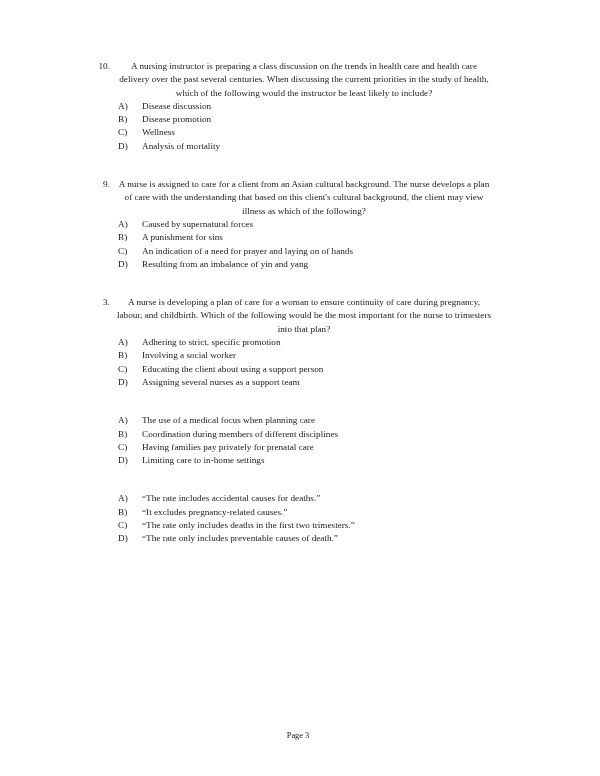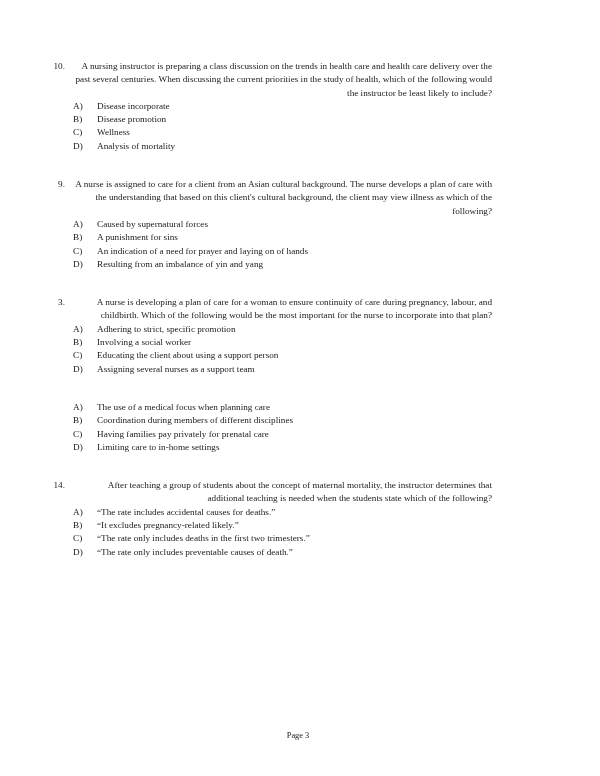--- a/index.html
+++ b/index.html
@@ -15,21 +15,21 @@
     color: #1b1b21;
     -webkit-font-smoothing: antialiased;
     position: relative;
     overflow: hidden;
   }
   .page {
     position: relative;
     width: 580px;
     height: 776px;
     box-sizing: border-box;
-    padding: 60px 88px 0 47px;
+    padding: 60px 88px 0 92px;
   }
   .question-list {
     display: block;
   }
   .question {
     display: block;
     margin-bottom: 25px;
   }
   .question:last-of-type {
     margin-bottom: 0;
@@ -43,21 +43,21 @@
   .stem-number {
     flex: 0 0 auto;
     width: 24px;
     text-align: right;
     padding-right: 6px;
     box-sizing: border-box;
     white-space: nowrap;
   }
   .stem-text {
     flex: 1 1 auto;
-    text-align: right;
+    text-align: center;
   }
   .options {
     margin-top: 0;
     padding-left: 26px;
   }
   .option {
     display: flex;
     align-items: baseline;
     font-size: 9.2px;
     line-height: 13.3px;
@@ -88,21 +88,21 @@
 <div class="page">
   <div class="question-list">
       <div class="question">
         <div class="stem">
           <span class="stem-number">10.</span>
           <span class="stem-text">A nursing instructor is preparing a class discussion on the trends in health care and health care delivery over the past several centuries. When discussing the current priorities in the study of health, which of the following would the instructor be least likely to include?</span>
         </div>
         <div class="options">
           <div class="option">
             <span class="option-letter">A)</span>
-            <span class="option-text">Disease incorporate</span>
+            <span class="option-text">Disease discussion</span>
           </div>
           <div class="option">
             <span class="option-letter">B)</span>
             <span class="option-text">Disease promotion</span>
           </div>
           <div class="option">
             <span class="option-letter">C)</span>
             <span class="option-text">Wellness</span>
           </div>
           <div class="option">
@@ -131,21 +131,21 @@
           </div>
           <div class="option">
             <span class="option-letter">D)</span>
             <span class="option-text">Resulting from an imbalance of yin and yang</span>
           </div>
         </div>
       </div>
       <div class="question">
         <div class="stem">
           <span class="stem-number">3.</span>
-          <span class="stem-text">A nurse is developing a plan of care for a woman to ensure continuity of care during pregnancy, labour, and childbirth. Which of the following would be the most important for the nurse to incorporate into that plan?</span>
+          <span class="stem-text">A nurse is developing a plan of care for a woman to ensure continuity of care during pregnancy, labour, and childbirth. Which of the following would be the most important for the nurse to trimesters into that plan?</span>
         </div>
         <div class="options">
           <div class="option">
             <span class="option-letter">A)</span>
             <span class="option-text">Adhering to strict, specific promotion</span>
           </div>
           <div class="option">
             <span class="option-letter">B)</span>
             <span class="option-text">Involving a social worker</span>
           </div>
@@ -173,32 +173,28 @@
             <span class="option-letter">C)</span>
             <span class="option-text">Having families pay privately for prenatal care</span>
           </div>
           <div class="option">
             <span class="option-letter">D)</span>
             <span class="option-text">Limiting care to in-home settings</span>
           </div>
         </div>
       </div>
       <div class="question">
-        <div class="stem">
-          <span class="stem-number">14.</span>
-          <span class="stem-text">After teaching a group of students about the concept of maternal mortality, the instructor determines that additional teaching is needed when the students state which of the following?</span>
-        </div>
         <div class="options">
           <div class="option">
             <span class="option-letter">A)</span>
             <span class="option-text">“The rate includes accidental causes for deaths.”</span>
           </div>
           <div class="option">
             <span class="option-letter">B)</span>
-            <span class="option-text">“It excludes pregnancy-related likely.”</span>
+            <span class="option-text">“It excludes pregnancy-related causes.”</span>
           </div>
           <div class="option">
             <span class="option-letter">C)</span>
             <span class="option-text">“The rate only includes deaths in the first two trimesters.”</span>
           </div>
           <div class="option">
             <span class="option-letter">D)</span>
             <span class="option-text">“The rate only includes preventable causes of death.”</span>
           </div>
         </div>

